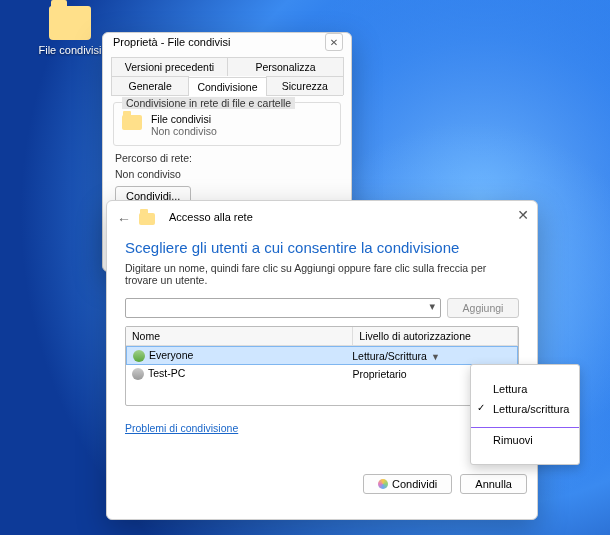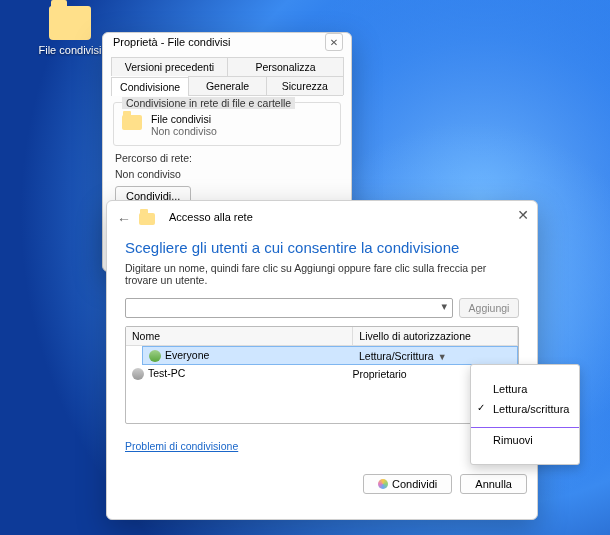--- a/index.html
+++ b/index.html
@@ -34,27 +34,27 @@
   .subtxt { margin:4px 12px; font-size:10.5px; color:#333;}
   
   .net { top:200px; left:106px; width:432px; height:320px; background:#fff;}
   .net-top { display:flex; align-items:center; padding:8px 10px 4px; gap:8px;}
   .back-arrow { color:#666; font-size:14px; }
   .net-heading { color:#1a66c9; font-size:15px; margin:10px 18px 6px; }
   .net-sub { font-size:10.5px; color:#333; margin:0 18px 12px;}
   .inputrow { display:flex; gap:6px; margin:0 18px 8px; }
   .combo { flex:1; height:20px; border:1px solid #aaa; border-radius:2px; background:#fff; position:relative;}
   .combo::after{content:"▾"; position:absolute; right:5px; top:1px; color:#555; font-size:11px;}
-  .addbtn { width:60px; height:20px; border:1px solid #ccc; border-radius:3px; background:#f5f5f5; font-size:10.5px; color:#888; text-align:center; line-height:18px;}
-  .userlist { margin:0 18px; border:1px solid #bbb; border-radius:2px; height:98px; font-size:10.5px; background:#fff;}
+  .addbtn { width:72px; height:20px; border:1px solid #ccc; border-radius:3px; background:#f5f5f5; font-size:10.5px; color:#888; text-align:center; line-height:18px;}
+  .userlist { margin:0 18px; border:1px solid #bbb; border-radius:2px; height:80px; font-size:10.5px; background:#fff;}
   .ul-head { display:flex; background:#f7f7f7; border-bottom:1px solid #ddd; }
   .ul-head div { padding:3px 6px; border-right:1px solid #ddd;}
   .colname{flex:0 0 58%;} .colperm{flex:1;}
   .ul-row { display:flex; padding:2px 6px; align-items:center;}
-  .ul-row.sel { background:#cfe6ff; border:1px solid #7fb6f0; margin:0 0 0 16px;}
+  .ul-row.sel { background:#cfe6ff; border:1px solid #7fb6f0; margin:0 0 0 0;}
   .uicon { width:12px; height:12px; border-radius:50%; background:linear-gradient(#9fd08b,#5aa73d); display:inline-block; margin-right:4px; vertical-align:middle;}
   .uicon.grey{background:linear-gradient(#ccc,#999);}
   .dd-arrow{color:#555; margin-left:4px; font-size:9px;}
   .ctxmenu {
     position:absolute; top:364px; left:470px; width:110px; background:#fff;
     border:1px solid #ccc; box-shadow:0 4px 12px rgba(0,0,0,.2); font-size:11px; padding:14px 0;
     border-radius:3px;
   }
   .ctxitem{padding:4px 10px 4px 22px; position:relative;}
   .ctxitem.checked::before{content:"✓"; position:absolute; left:6px; top:3px; font-size:10px;}
@@ -80,22 +80,22 @@
   <div class="titlebar">
     <span>Proprietà - File condivisi</span>
     <span class="close">✕</span>
   </div>
   <div class="tabstrip">
     <div class="tabrow">
       <div class="tab">Versioni precedenti</div>
       <div class="tab">Personalizza</div>
     </div>
     <div class="tabrow">
+      <div class="tab">Generale</div>
       <div class="tab active">Condivisione</div>
-      <div class="tab">Generale</div>
       <div class="tab">Sicurezza</div>
     </div>
   </div>
   <div class="groupbox">
     <span class="gb-title">Condivisione in rete di file e cartelle</span>
     <div class="gb-body">
       <span class="folder-sm"></span>
       <span style="display:inline-block;vertical-align:top;">
         <div>File condivisi</div>
         <div style="color:#666">Non condiviso</div>

